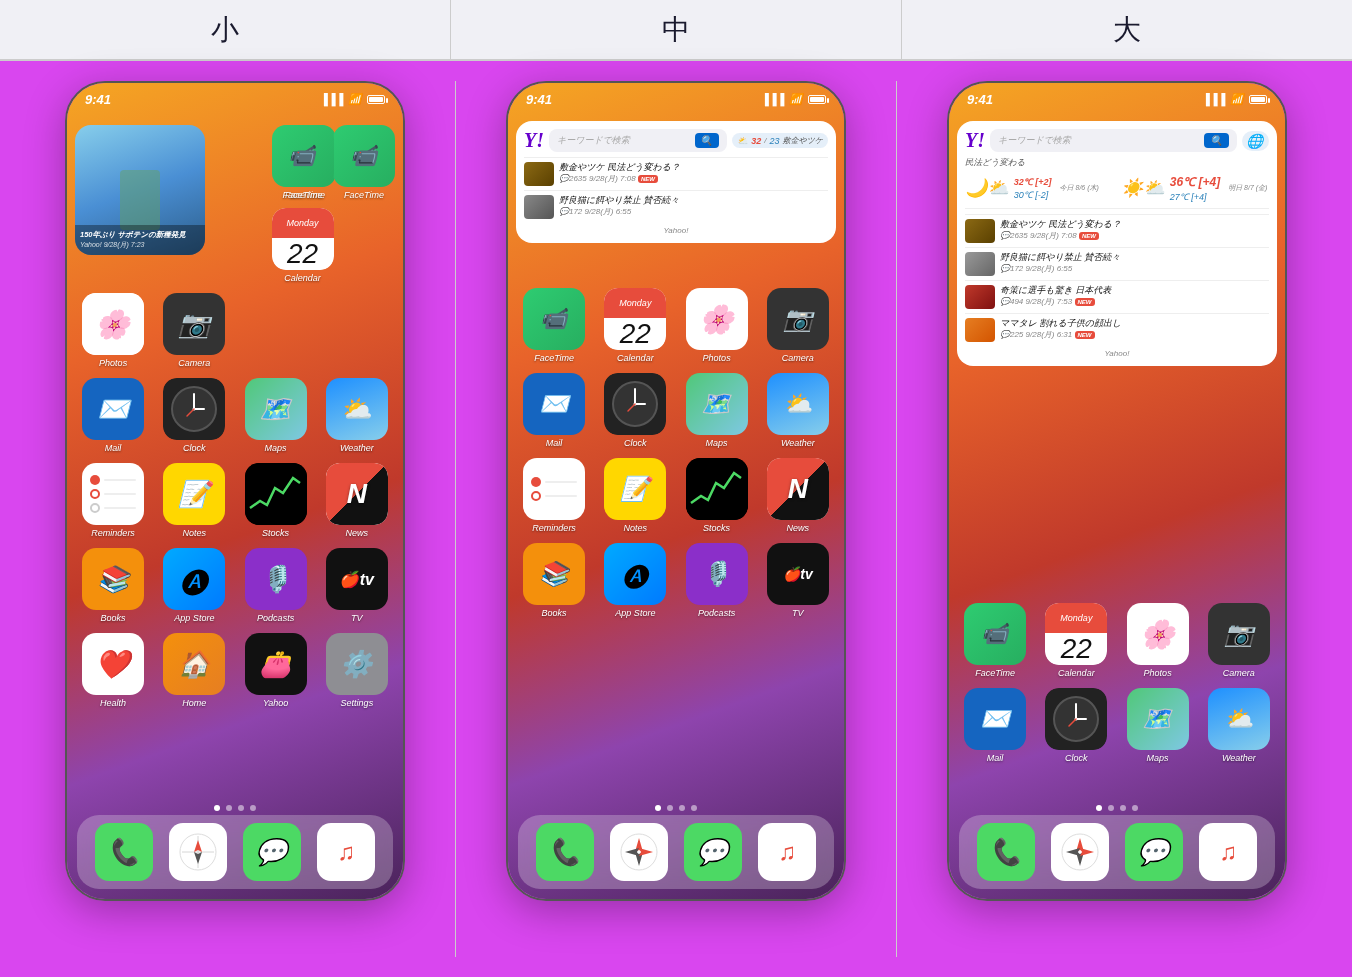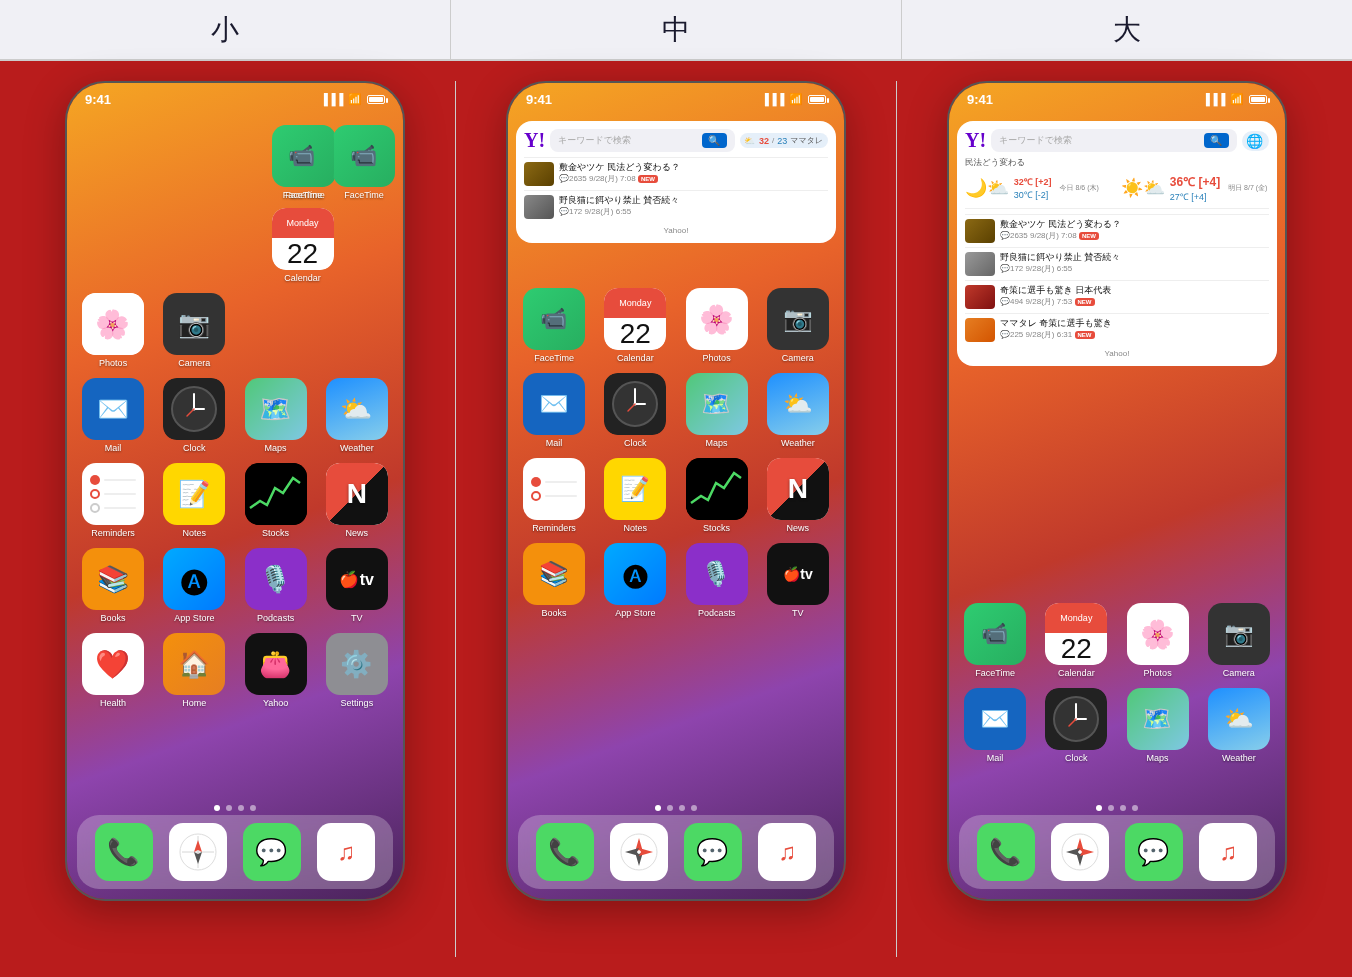--- a/index.html
+++ b/index.html
@@ -24,24 +24,25 @@
       justify-content: center;
       border-right: 1px solid #ccc;
       font-size: 28px;
       font-weight: 500;
       color: #1a1a2e;
     }
     .header-cell:last-child { border-right: none; }
     .phones-row {
       display: flex;
       flex: 1;
-      background: #b91c1c;
+      background: #d946ef;
       padding: 20px 15px;
       gap: 0;
       border-top: 1px solid #ccc;
+      font-style: italic;
     }
     .phone-col {
       flex: 1;
       display: flex;
       justify-content: center;
       align-items: flex-start;
       border-right: 1px solid #ccc;
       padding: 0 10px;
     }
     .phone-col:last-child { border-right: none; }
@@ -316,20 +317,33 @@
 
         <div class="status-bar">
           <span class="status-time">9:41</span>
           <div class="status-icons">
             <span>▐▐▐</span>
             <span>📶</span>
             <span class="battery-icon"></span>
           </div>
         </div>
 
+        <div style="position:absolute;top:42px;left:8px;width:130px;height:130px;border-radius:16px;overflow:hidden;z-index:6;">
+          <div style="width:100%;height:100%;background:linear-gradient(160deg,#87ceeb 0%,#4a8fd4 50%,#2c5d8a 100%);position:relative;">
+
+            <div style="position:absolute;bottom:25px;left:50%;transform:translateX(-50%);width:40px;height:60px;background:rgba(100,160,100,0.5);border-radius:4px;"></div>
+            <div style="position:absolute;bottom:0;left:0;right:0;padding:5px;background:rgba(0,0,0,0.35);">
+              <div style="color:white;font-size:7.5px;font-weight:600;line-height:1.3;">150年ぶり サボテンの新種発見</div>
+              <div style="color:rgba(255,255,255,0.8);font-size:7px;">
+                <span>Yahoo!</span>
+                <span>9/28(月) 7:23</span>
+              </div>
+            </div>
+          </div>
+        </div>
 
         <div style="position:absolute;top:42px;left:148px;right:8px;z-index:5;">
           <div class="app-item" style="margin-bottom:8px;">
             <div class="app-icon ic-facetime">
                 <span style="font-size:22px;">📹</span>
               </div>
             <span class="app-label">FaceTime</span>
           </div>
         </div>
         <div style="position:absolute;top:42px;right:8px;z-index:5;width:62px;">
@@ -577,21 +591,21 @@
             <span style="color:#6600cc;font-weight:900;font-size:20px;font-family:serif;">Y!</span>
             <div style="flex:1;background:#f0f0f5;border-radius:8px;padding:4px 8px;display:flex;align-items:center;gap:4px;">
               <span style="color:#aaa;font-size:9px;">キーワードで検索</span>
               <div style="margin-left:auto;background:#0066cc;border-radius:4px;padding:2px 6px;color:white;font-size:10px;">🔍</div>
             </div>
             <div style="display:flex;align-items:center;background:rgba(0,100,200,0.1);border-radius:10px;padding:2px 5px;gap:3px;">
               <span style="font-size:9px;">⛅</span>
               <span style="font-size:9px;color:#e74c3c;font-weight:600;">32</span>
               <span style="font-size:8px;color:#888;">/</span>
               <span style="font-size:9px;color:#2980b9;">23</span>
-              <span style="font-size:8px;color:#555;">ママタレ</span>
+              <span style="font-size:8px;color:#555;">敷金やツケ</span>
             </div>
           </div>
 
           <div class="news-item">
             <div class="news-thumb" style="background:linear-gradient(135deg,#8b6914,#5a4000);"></div>
             <div class="news-text">
               <div class="news-title">敷金やツケ 民法どう変わる？</div>
               <div class="news-meta">
                 <span>💬</span><span>2635</span>
                 <span>9/28(月) 7:08</span>
@@ -849,21 +863,21 @@
           <div class="news-item">
             <div class="news-thumb" style="background:linear-gradient(135deg,#c0392b,#7f1010);"></div>
             <div class="news-text">
               <div class="news-title">奇策に選手も驚き 日本代表</div>
               <div class="news-meta">💬<span>494</span> <span>9/28(月) 7:53</span> <span class="new-badge">NEW</span></div>
             </div>
           </div>
           <div class="news-item">
             <div class="news-thumb" style="background:linear-gradient(135deg,#e67e22,#d35400);"></div>
             <div class="news-text">
-              <div class="news-title">ママタレ 奇策に選手も驚き</div>
+              <div class="news-title">ママタレ 割れる子供の顔出し</div>
               <div class="news-meta">💬<span>225</span> <span>9/28(月) 6:31</span> <span class="new-badge">NEW</span></div>
             </div>
           </div>
           <div style="text-align:center;font-size:8px;color:#888;margin-top:3px;">Yahoo!</div>
         </div>
 
         <div style="position:absolute;top:520px;left:8px;right:8px;display:grid;grid-template-columns:repeat(4,1fr);gap:10px 5px;z-index:5;">
           <div class="app-item">
             <div class="app-icon ic-facetime">
                 <span style="font-size:22px;color:white;">📹</span>

